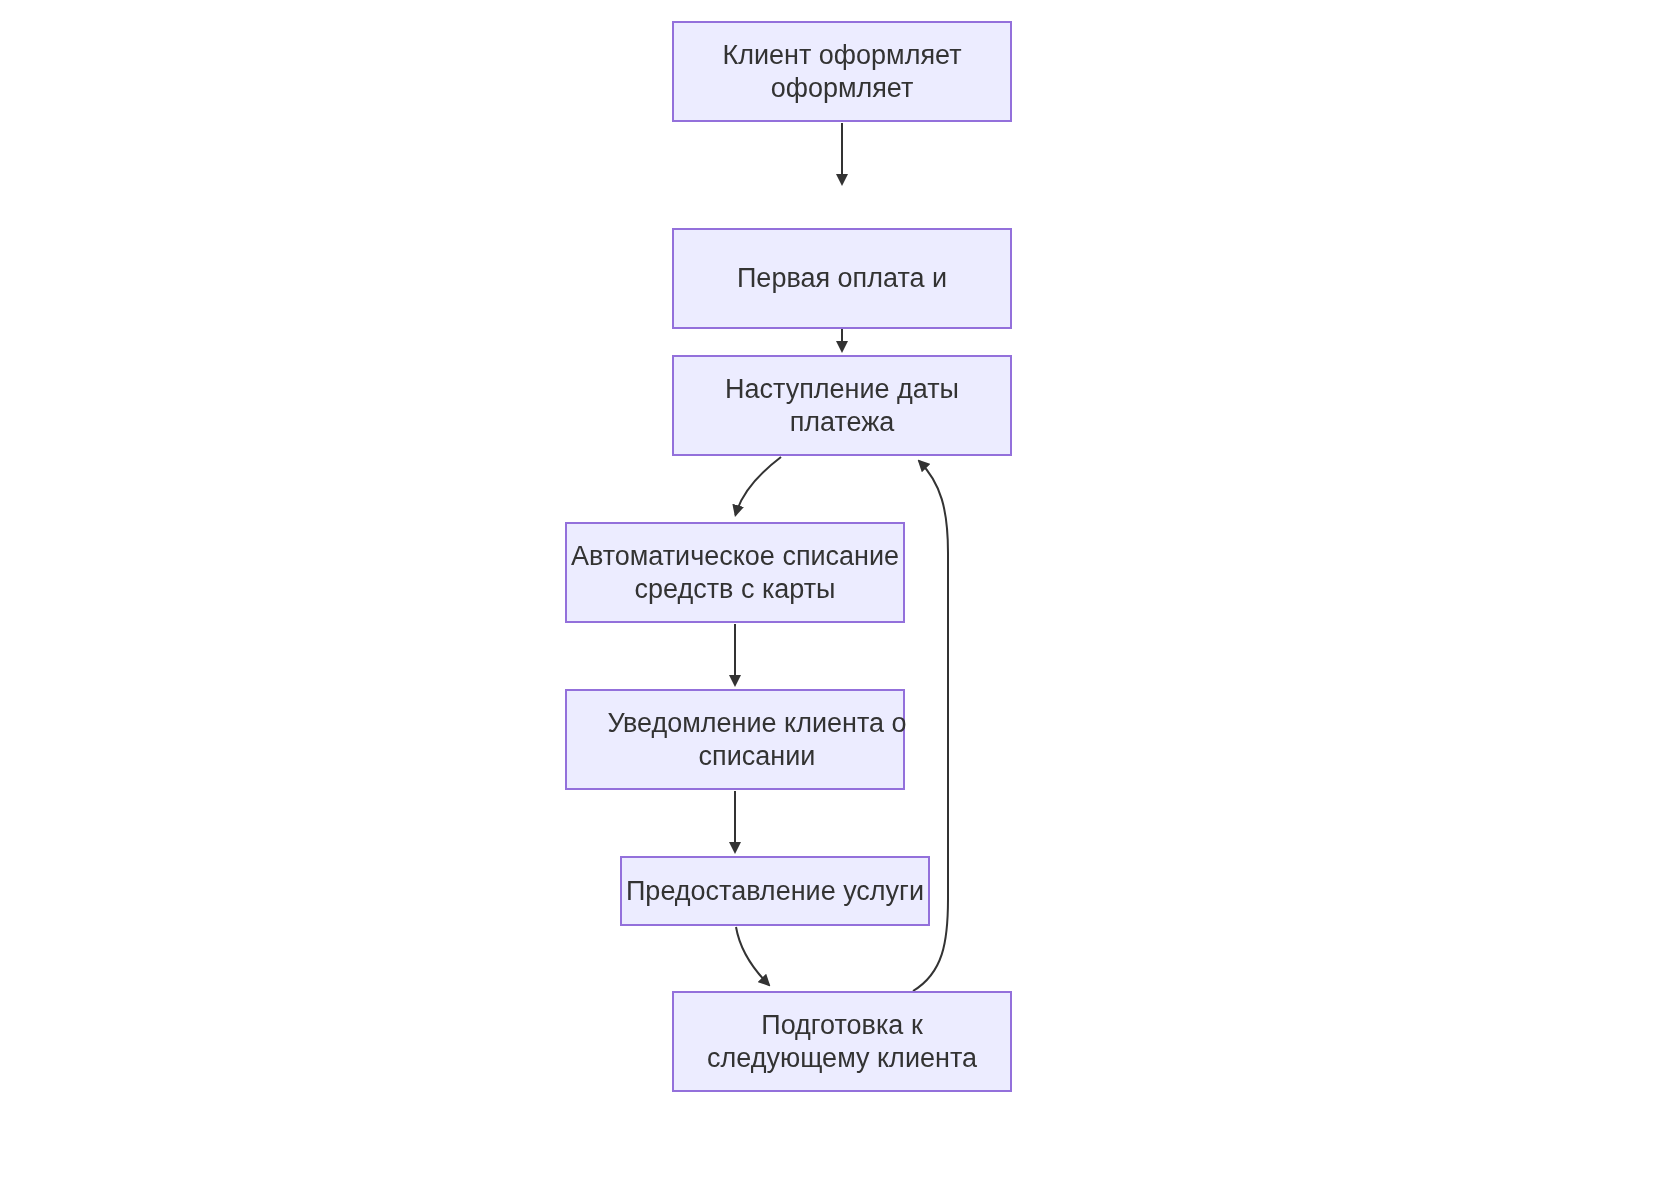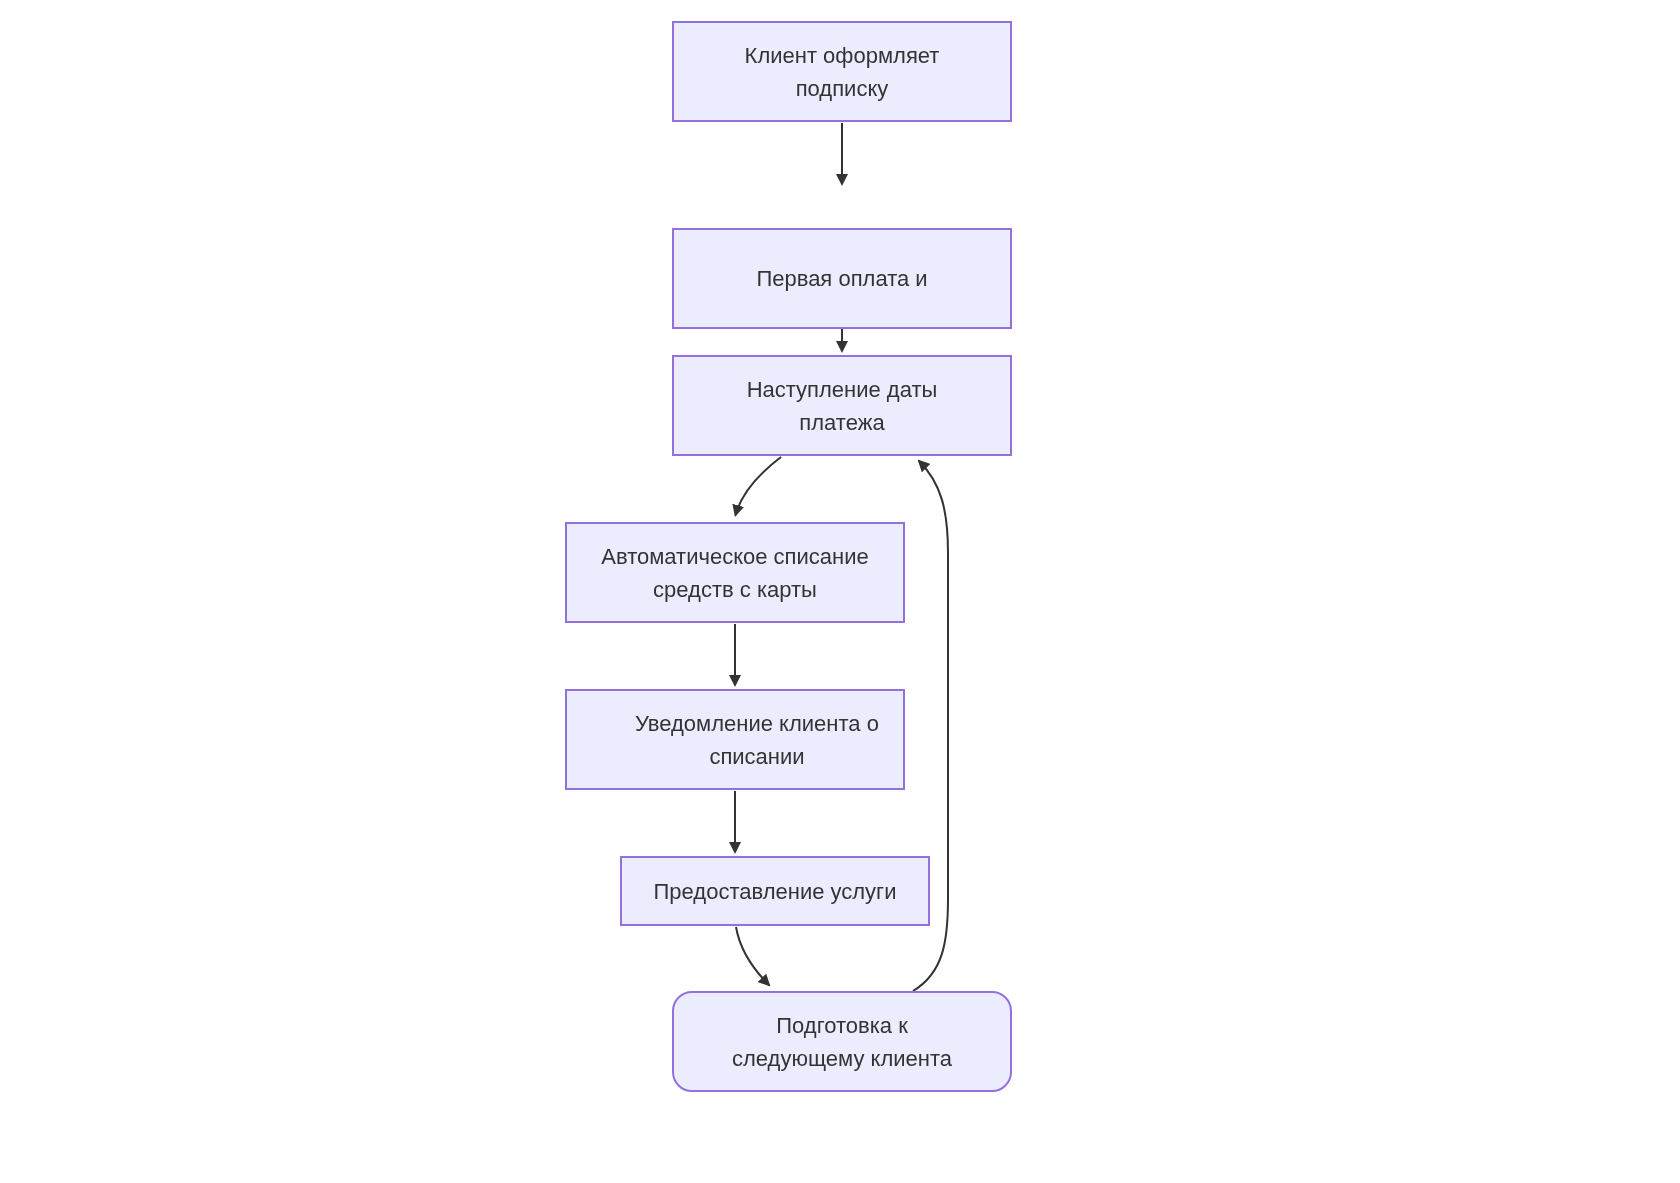--- a/index.html
+++ b/index.html
@@ -29,32 +29,32 @@
   }
   .node {
     position: absolute;
     display: flex;
     flex-direction: column;
     align-items: center;
     justify-content: center;
     background: #ECECFF;
     border: 2px solid #9370DB;
     color: #333333;
-    font-size: 22px;
+    font-size: 27px;
     line-height: 33px;
     text-align: center;
   }
   .node-line { display: block; white-space: nowrap; }
   .node-a { left: 672px; top:  21px; width: 340px; height: 101px; }
   .node-b { left: 672px; top: 188px; width: 340px; height: 101px; margin-top: 40px; }
   .node-c { left: 672px; top: 355px; width: 340px; height: 101px; }
   .node-d { left: 565px; top: 522px; width: 340px; height: 101px; }
   .node-e { left: 565px; top: 689px; width: 340px; height: 101px; padding-left: 44px; }
   .node-f { left: 580px; top: 856px; width: 310px; height:  70px; margin-left: 40px; }
-  .node-g { left: 672px; top: 991px; width: 340px; height: 101px; border-radius: 20px; }
+  .node-g { left: 672px; top: 991px; width: 340px; height: 101px; }
 </style>
 </head>
 <body>
 
 <div class="canvas">
 
   <svg class="edge-layer" width="1680" height="1183" viewBox="0 0 1680 1183" aria-hidden="true">
     <defs>
       <marker id="arrowhead" viewBox="0 0 12 12" refX="10" refY="6" markerWidth="12" markerHeight="12" markerUnits="userSpaceOnUse" orient="auto">
         <path d="M0,0 L12,6 L0,12 Z" fill="#333333"></path>
@@ -64,21 +64,21 @@
     <path class="edge" d="M842,290 L842,351" marker-end="url(#arrowhead)"></path>
     <path class="edge" d="M781,457 C756,476 741,495 735.5,515" marker-end="url(#arrowhead)"></path>
     <path class="edge" d="M735,624 L735,685" marker-end="url(#arrowhead)"></path>
     <path class="edge" d="M735,791 L735,852" marker-end="url(#arrowhead)"></path>
     <path class="edge" d="M736,927 C740,950 753,969 769,985" marker-end="url(#arrowhead)"></path>
     <path class="edge" d="M913,991 C943,973 948,942 948,899 L948,553 C948,510 941,483 919,461" marker-end="url(#arrowhead)"></path>
   </svg>
 
   <div class="node node-a">
     <span class="node-line">Клиент оформляет</span>
-    <span class="node-line">подписку</span>
+    <span class="node-line">оформляет</span>
   </div>
 
   <div class="node node-b">
     <span class="node-line">Первая оплата и</span>
   </div>
 
   <div class="node node-c">
     <span class="node-line">Наступление даты</span>
     <span class="node-line">платежа</span>
   </div>

